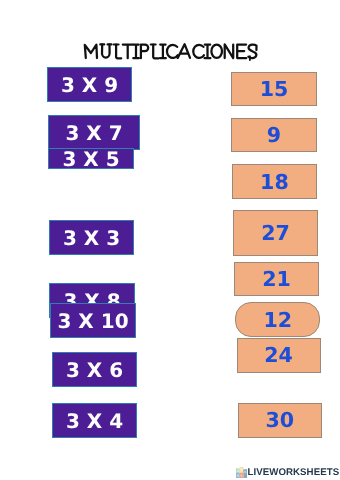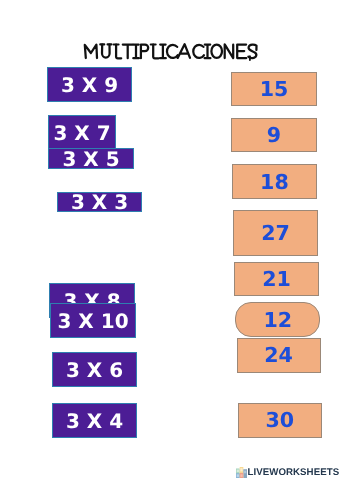--- a/index.html
+++ b/index.html
@@ -46,23 +46,23 @@
       <ellipse cx="216.7" cy="51.2" rx="5.3" ry="6.7"></ellipse>
       <path d="M224.7,58.1 L224.7,44.4 L233.2,58.1 L233.2,44.7"></path>
       <path d="M246.1,44.6 L237.2,44.6 L237.2,58.0 L246.3,58.0 M237.2,51.0 L244.2,51.0"></path>
       <path d="M256.4,50.0 L256.5,45.6 C254.6,44.2 249.5,43.8 248.6,47.2 C247.9,50.0 252.6,51.1 254.8,52.5 C257.6,54.3 256.4,58.0 252.4,58.1 C250.5,58.2 249.2,57.6 248.4,56.7"></path>
       <path d="M249.9,56.2 L249.9,60.0" stroke-width="1.85"></path>
     </g>
   </svg>
 
   <div id="questions">
       <div class="qbox" style="left: 47px; top: 67px; width: 85px; height: 35px;">3 X 9</div>
-      <div class="qbox" style="left: 48px; top: 115px; width: 68px; height: 35px;">3 X 7</div>
+      <div class="qbox" style="left: 48px; top: 115px; width: 92px; height: 35px;">3 X 7</div>
       <div class="qbox" style="left: 48px; top: 148px; width: 86px; height: 21px;">3 X 5</div>
-      <div class="qbox" style="left: 49px; top: 192px; width: 85px; height: 20px; margin-left: 8px;">3 X 3</div>
+      <div class="qbox" style="left: 49px; top: 220px; width: 85px; height: 35px;">3 X 3</div>
       <div class="qbox" style="left: 49px; top: 255px; width: 86px; height: 35px; margin-top: 28px;">3 X 8</div>
       <div class="qbox" style="left: 50px; top: 303px; width: 86px; height: 35px;">3 X 10</div>
       <div class="qbox" style="left: 52px; top: 352px; width: 85px; height: 35px;">3 X 6</div>
       <div class="qbox" style="left: 52px; top: 403px; width: 85px; height: 35px;">3 X 4</div>
     </div>
   <div id="answers">
       <div class="abox" style="left: 231px; top: 71.8px; width: 86px; height: 34.4px;">15</div>
       <div class="abox" style="left: 231px; top: 117.7px; width: 85.8px; height: 34.4px;">9</div>
       <div class="abox" style="left: 231.8px; top: 164.4px; width: 85.2px; height: 34.7px;">18</div>
       <div class="abox" style="left: 232.8px; top: 210.3px; width: 85.4px; height: 46px;">27</div>

